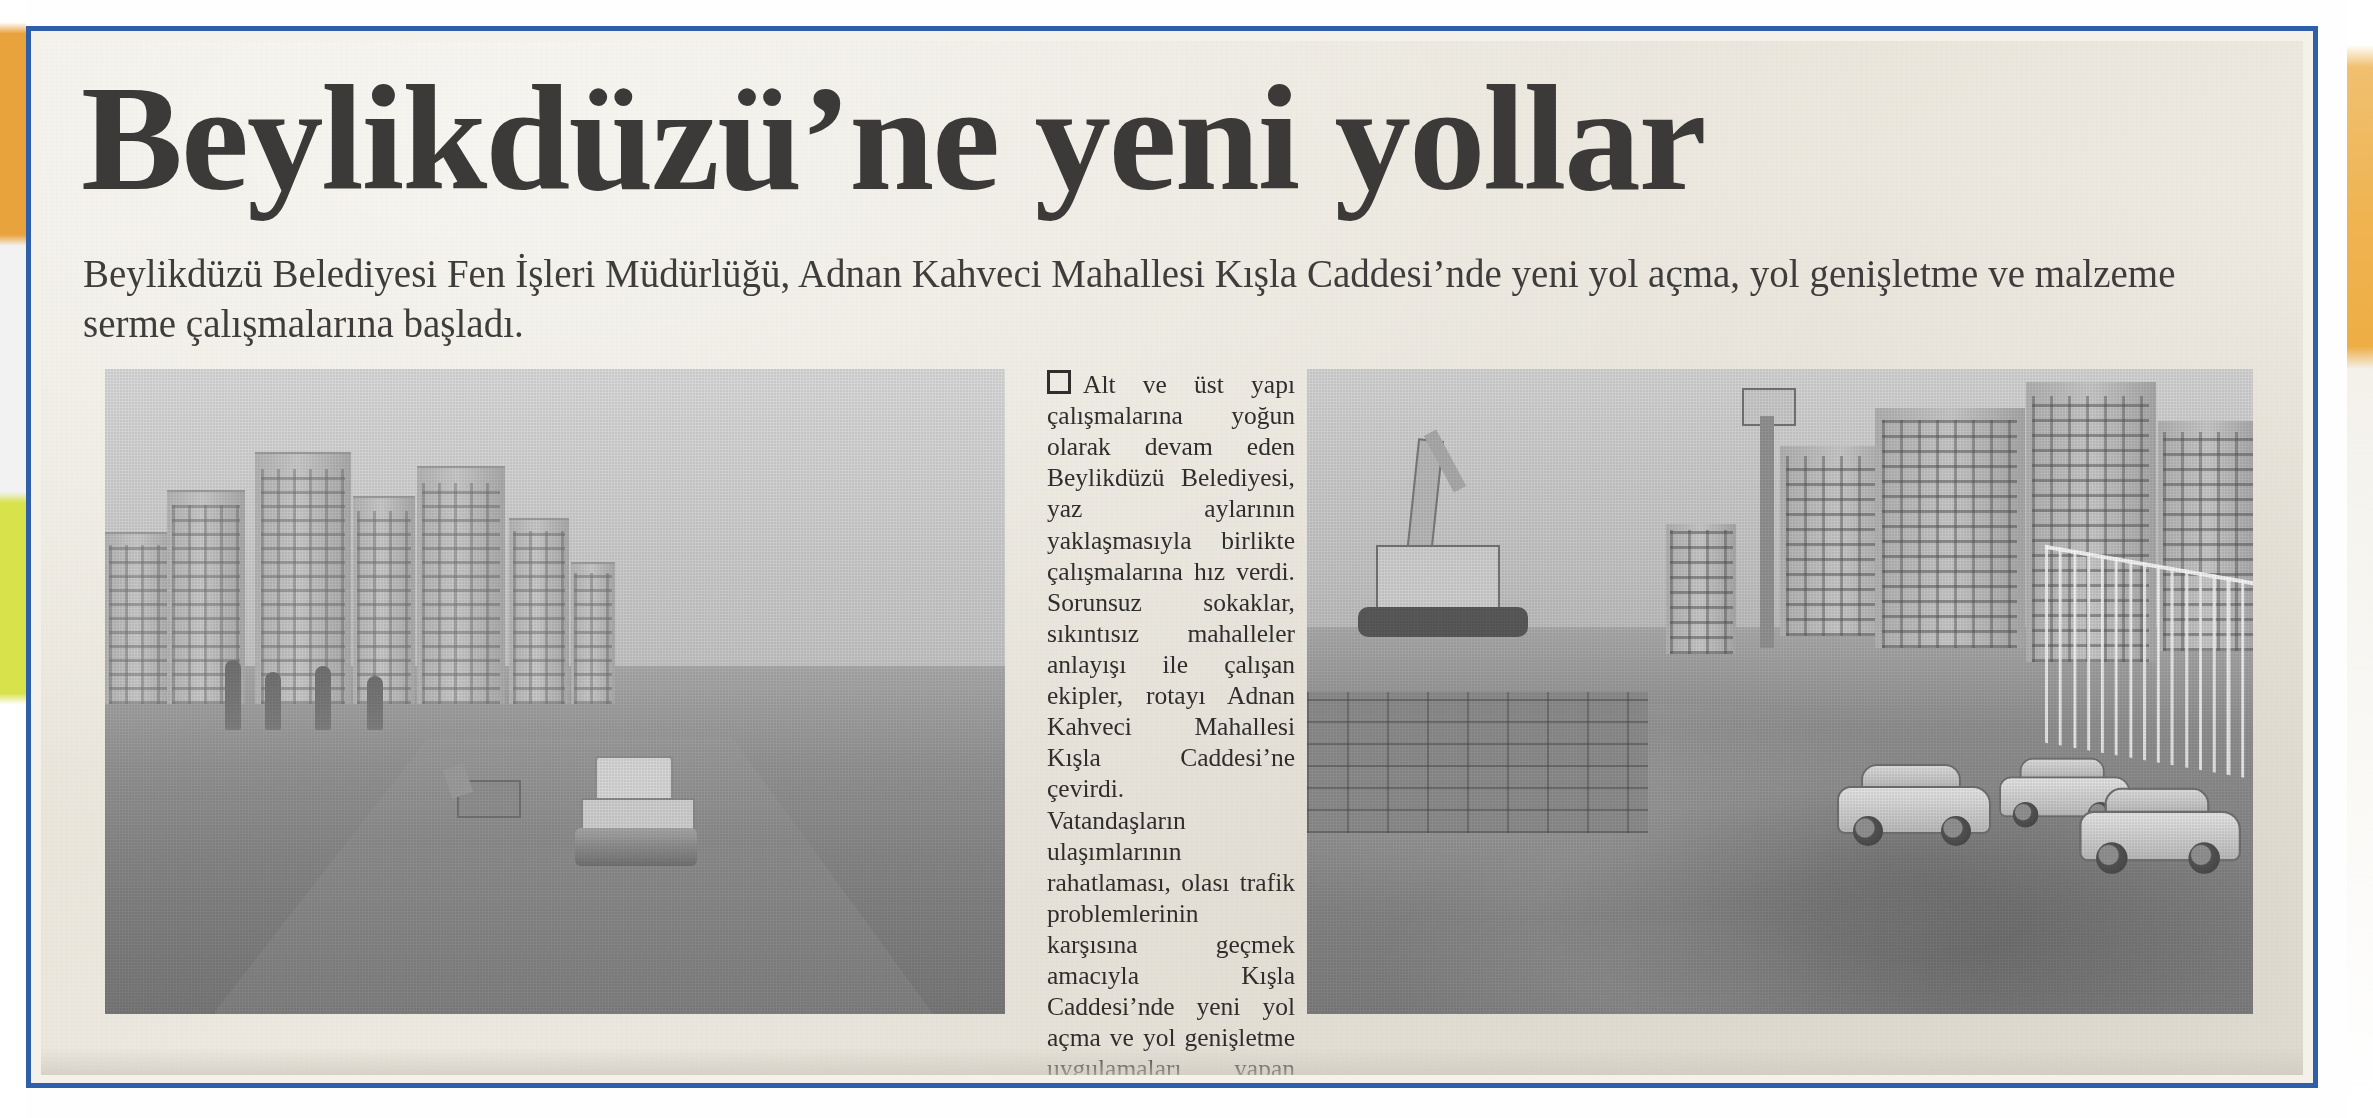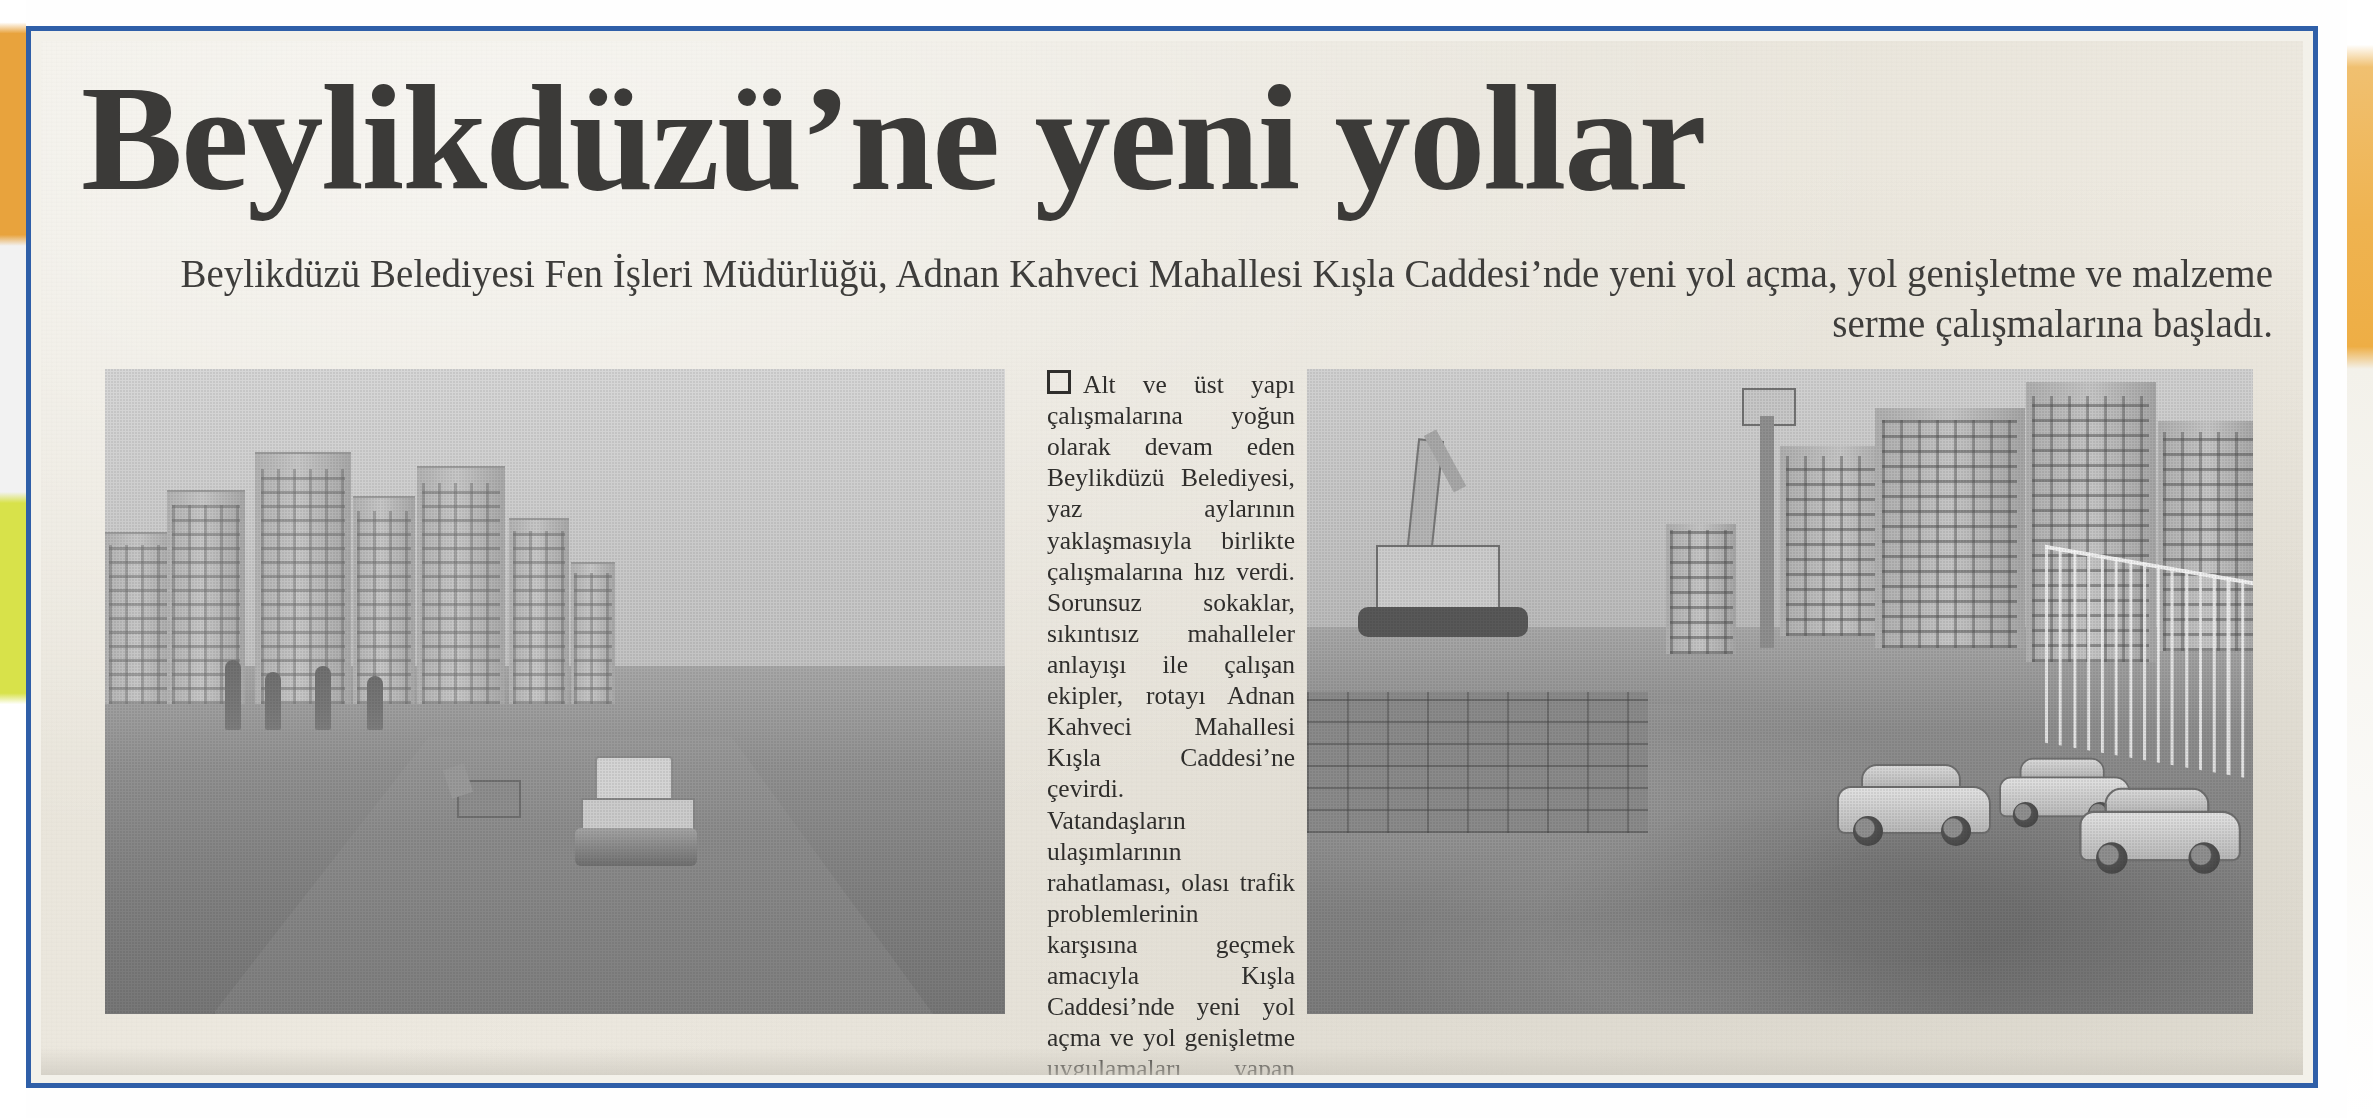--- a/index.html
+++ b/index.html
@@ -105,21 +105,20 @@
   
   #deck {
     position: absolute;
     left: 42px;
     top: 208px;
     width: 2190px;
     font-family: "Liberation Serif", serif;
     font-size: 39px;
     line-height: 1.28;
     color: #3e3d3b;
-    text-align: right;
   }
 
   
   #media-row {
     position: absolute;
     left: 38px;
     top: 328px;
     width: 2200px;
     height: 650px;
   }

